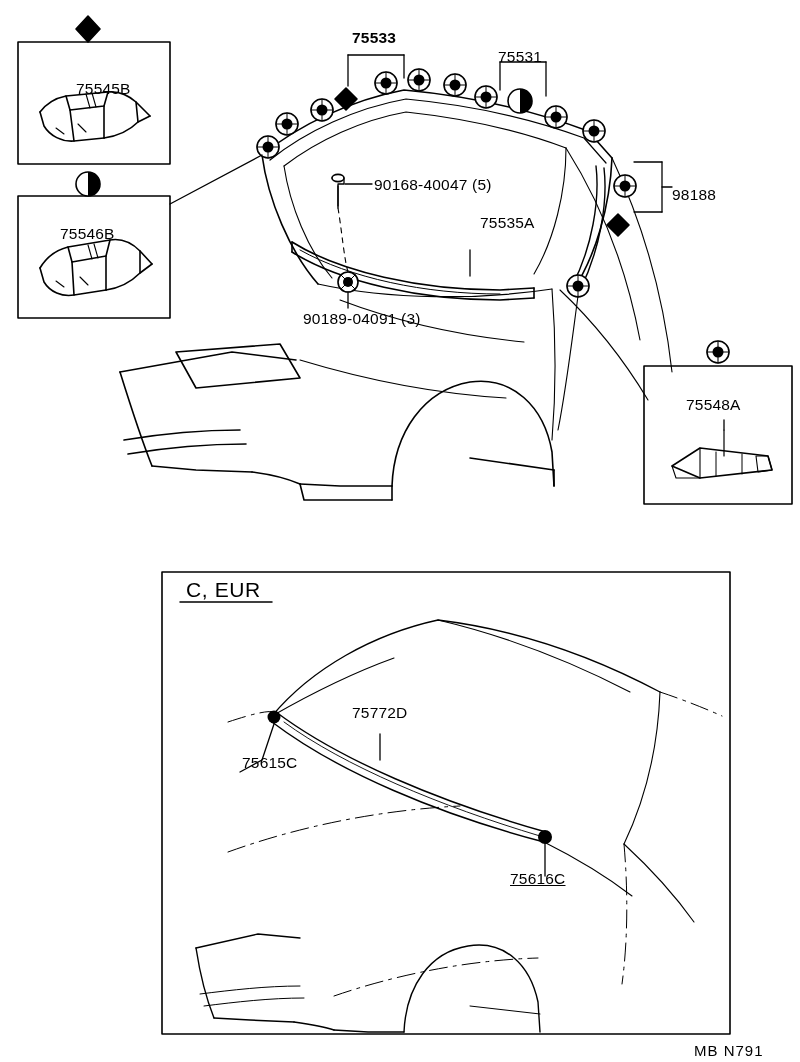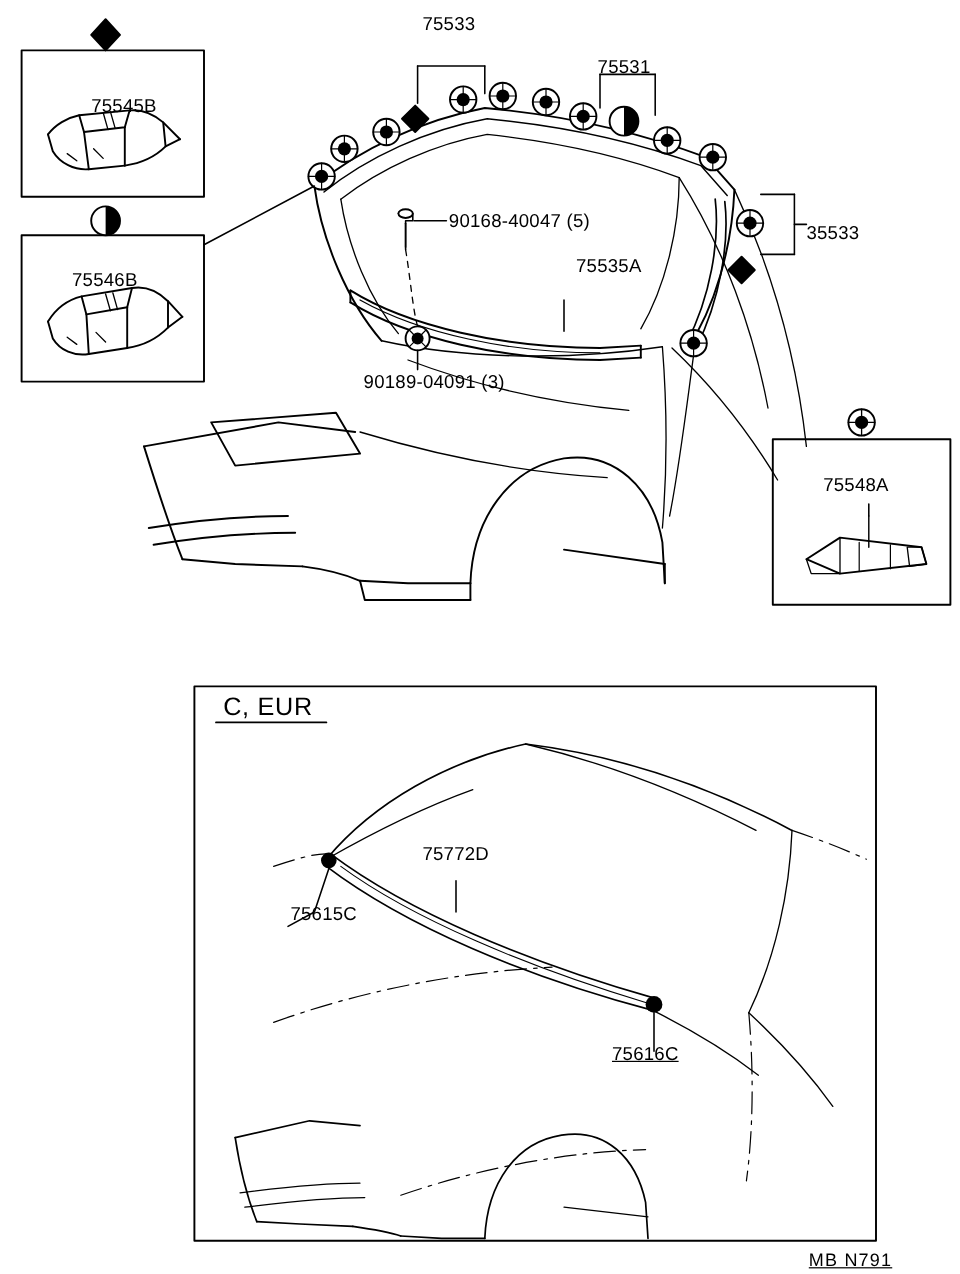--- a/index.html
+++ b/index.html
@@ -257,29 +257,29 @@
         <path d="M274 724 L262 760 L240 772"></path>
         <path d="M380 734 L380 760"></path>
         <path d="M545 844 L545 876"></path>
       </g>
 
     </g>
   </svg>
 
   <div class="lbl" style="left:76px; top:62px;margin-top:18px;">75545B</div>
   <div class="lbl" style="left:60px; top:225px;text-align:right;">75546B</div>
-  <div class="lbl" style="left:352px; top:12px;">75533</div>
+  <div class="lbl" style="left:352px; top:29px;font-weight:bold;">75533</div>
   <div class="lbl" style="left:498px; top:48px;">75531</div>
-  <div class="lbl" style="left:672px; top:186px;">35533</div>
+  <div class="lbl" style="left:672px; top:186px;">98188</div>
   <div class="lbl" style="left:374px; top:176px;">90168-40047 (5)</div>
   <div class="lbl" style="left:443px; top:214px;margin-left:37px;">75535A</div>
   <div class="lbl" style="left:303px; top:310px;text-align:right;">90189-04091 (3)</div>
   <div class="lbl" style="left:686px; top:396px;">75548A</div>
 
   <div class="lbl region" style="left:186px; top:578px;">C, EUR</div>
 
   <div class="lbl" style="left:352px; top:704px;">75772D</div>
   <div class="lbl" style="left:242px; top:754px;">75615C</div>
   <div class="lbl" style="left:510px; top:870px;text-decoration:underline;">75616C</div>
 
-  <div class="lbl footer" style="left:674px; top:1042px;text-decoration:underline;">MB  N791</div>
+  <div class="lbl footer" style="left:694px; top:1042px;">MB  N791</div>
 
 </div>
 
 </body></html>

